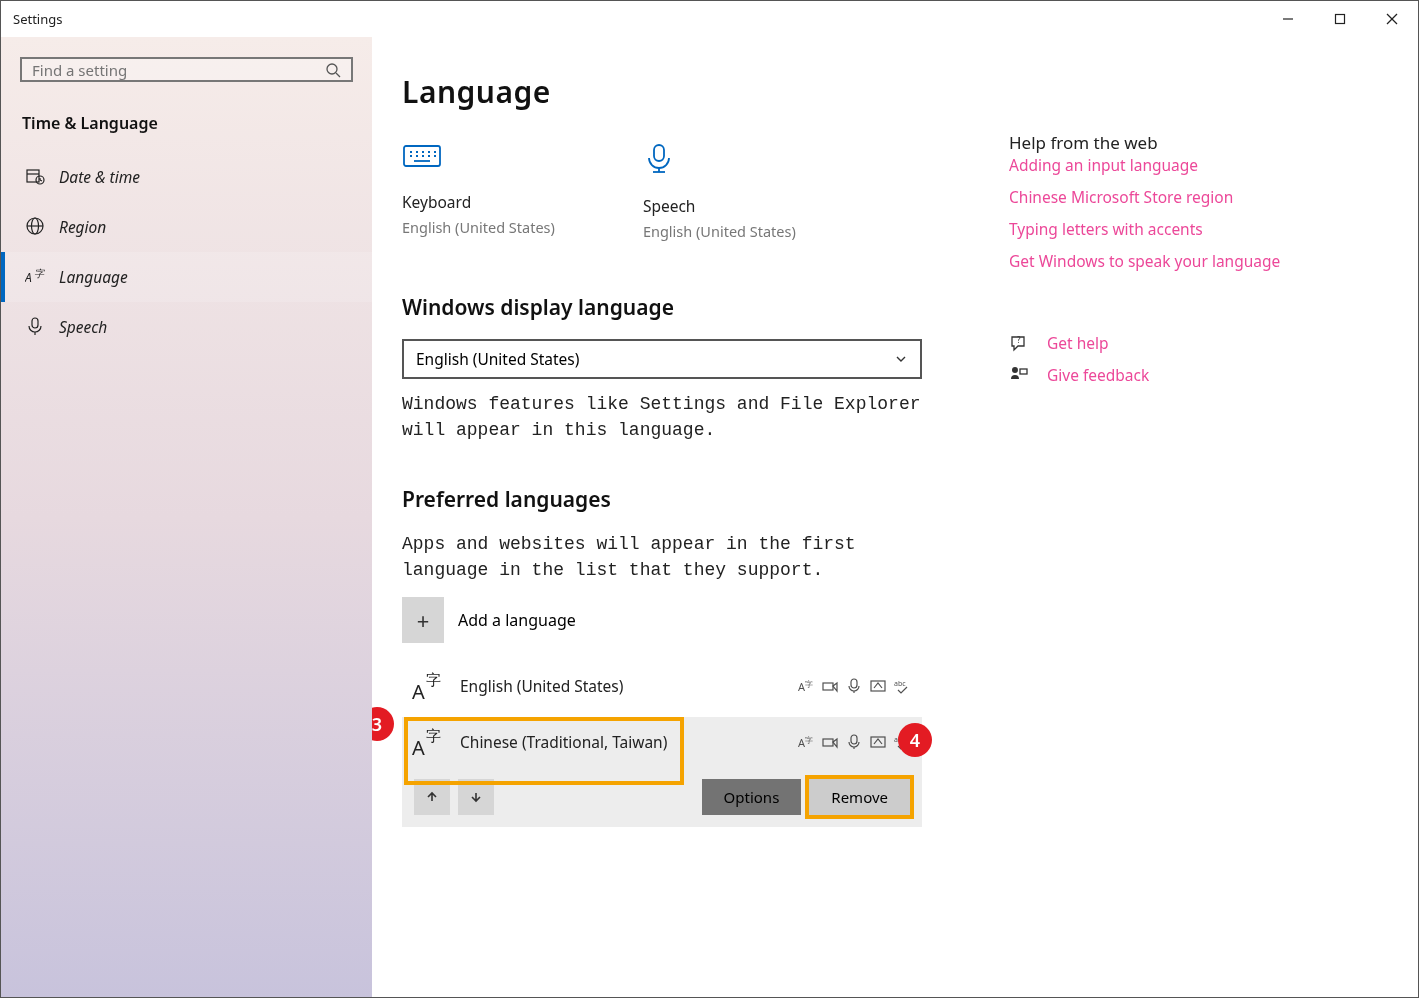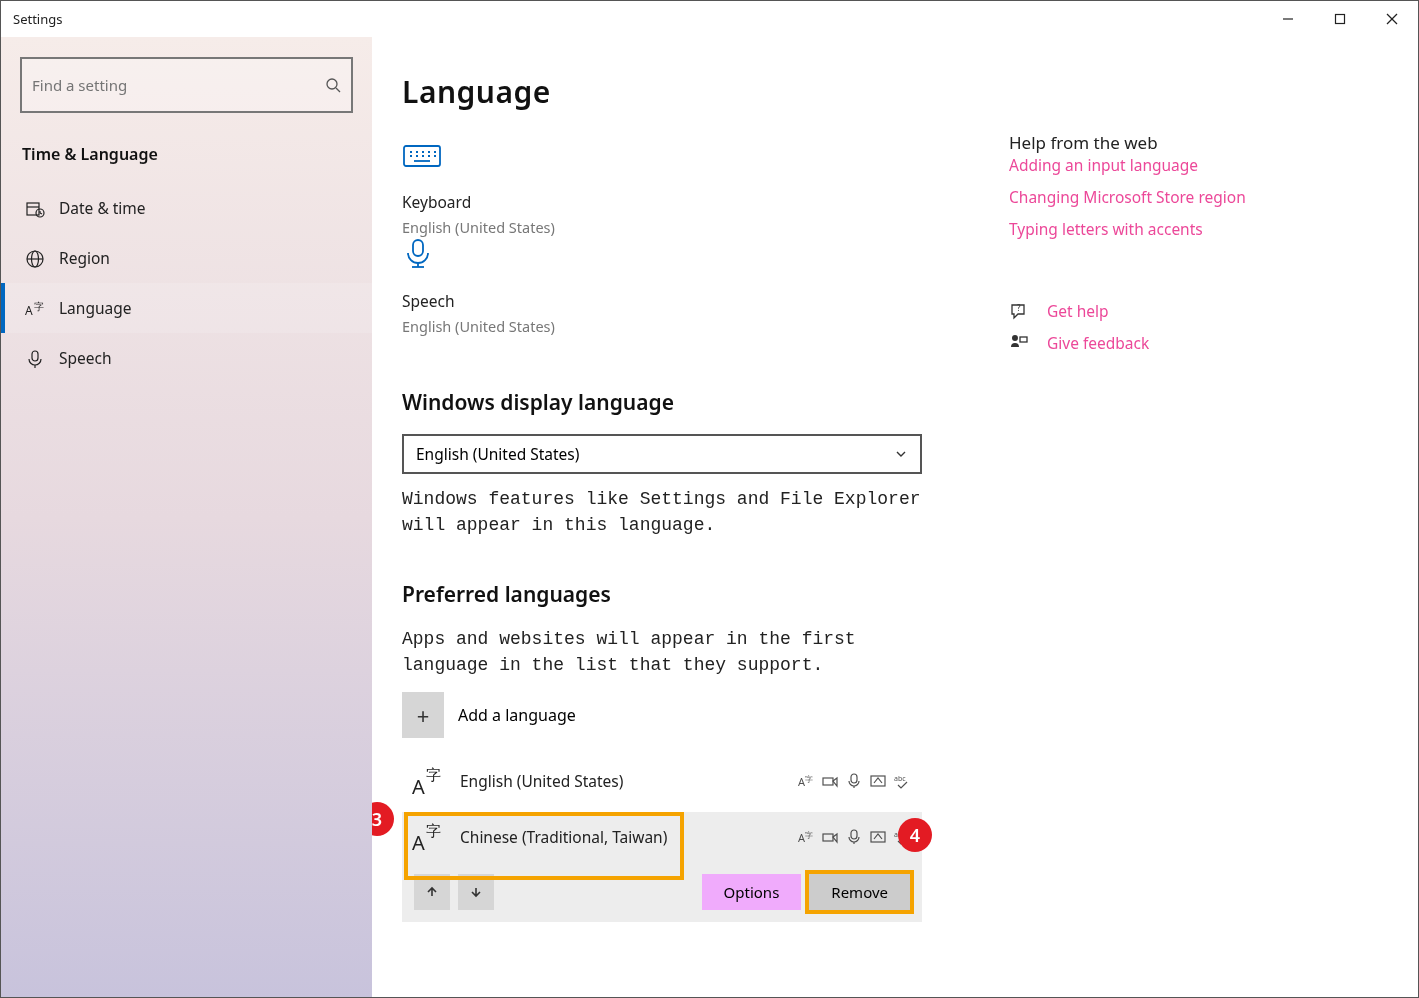--- a/index.html
+++ b/index.html
@@ -4,49 +4,49 @@
 <style>
   * { box-sizing: border-box; margin: 0; padding: 0; font-family: "Segoe UI", -apple-system, system-ui, sans-serif; }
   body { width: 1419px; height: 998px; overflow: hidden; background: #fff; border: 1px solid #555; position: relative; }
   .titlebar { height: 36px; display: flex; align-items: center; padding-left: 12px; font-size: 13px; color: #222; }
   .titlebar .caption-controls { position: absolute; right: 0; top: 0; display: flex; }
   .cap-btn { width: 52px; height: 36px; display: flex; align-items: center; justify-content: center; font-size: 12px; }
   .app { display: flex; height: calc(100% - 36px); }
   .sidebar { width: 371px; background: linear-gradient(180deg, #f6ece9 0%, #e7d9df 50%, #c8c3dc 100%); padding: 20px 0 0 0; position: relative; }
   .home-row { display: flex; align-items: center; gap: 14px; padding: 10px 20px 20px 20px; font-size: 16px; color: #222; cursor: pointer; }
   .home-row svg, .nav-item svg { flex-shrink: 0; }
-  .search-wrap { margin: 0 19px 22px 19px; height: 56px; border: 2px solid #777; background: rgba(255,255,255,0.25); display: flex; align-items: center; padding: 0 10px; }
+  .search-wrap { margin: 0 19px 22px 19px; height: 25px; border: 2px solid #777; background: rgba(255,255,255,0.25); display: flex; align-items: center; padding: 0 10px; }
   .search-wrap input { flex: 1; background: transparent; border: none; outline: none; font-size: 15px; color: #333; }
   .section-label { font-weight: 600; font-size: 16px; padding: 8px 21px 18px 21px; color: #111; }
-  .nav-item { display: flex; align-items: flex-end; gap: 14px; padding: 14px 20px; font-size: 15.5px; color: #222; cursor: pointer; border-left: 4px solid transparent; }
+  .nav-item { display: flex; align-items: flex-start; gap: 14px; padding: 14px 20px; font-size: 15.5px; color: #222; cursor: pointer; border-left: 4px solid transparent; font-style: italic; }
   .nav-item.active { border-left-color: #0067c0; background: rgba(255,255,255,0.15); }
   .main { flex: 1; padding: 34px 42px 0 30px; overflow: hidden; position: relative; }
   .main h1 { font-weight: 600; font-size: 30px; margin-bottom: 30px; letter-spacing: 0.5px; color: #111; }
-  .quick-row { display: flex; margin-bottom: 52px; flex-direction: column; }
+  .quick-row { display: flex; gap: 88px; margin-bottom: 52px; }
   .quick-item { display: flex; flex-direction: column; }
   .quick-icon { margin-bottom: 16px; }
   .quick-title { font-size: 15.5px; color: #222; margin-bottom: 4px; }
   .quick-sub { font-size: 14.5px; color: #777; }
   h2.sub { font-weight: 600; font-size: 21px; margin-bottom: 18px; color: #111; }
   .display-select { width: 520px; height: 40px; border: 2px solid #555; display: flex; align-items: center; justify-content: space-between; padding: 0 12px; font-size: 15.5px; margin-bottom: 12px; cursor: pointer; }
   .desc { font-size: 18px; color: #222; max-width: 520px; line-height: 1.45; margin-bottom: 42px; font-family: Liberation Mono, monospace; }
   .addlang { display: flex; align-items: center; gap: 14px; margin: 14px 0 18px 0; cursor: pointer; }
   .plus-tile { width: 42px; height: 46px; background: #d6d6d6; display: flex; align-items: center; justify-content: center; font-size: 22px; color: #333; }
   .lang-list { width: 520px; }
   .lang-row { display: flex; align-items: center; padding: 8px 12px 8px 12px; position: relative; }
   .lang-row.selected { background: #ededed; }
   .lang-glyph { width: 34px; height: 34px; margin-right: 14px; margin-left: -2px; }
   .lang-name { font-size: 15.5px; color: #222; }
   .lang-badges { margin-left: auto; display: flex; gap: 8px; color: #333; }
   .lang-badges svg { opacity: 0.85; }
   .highlight-box { position: absolute; border: 4px solid #f5a300; pointer-events: none; }
   .action-bar { background: #ededed; padding: 12px 12px 12px 12px; display: flex; align-items: center; gap: 8px; width: 520px; }
   .sq-btn { width: 36px; height: 36px; background: #d6d6d6; display: flex; align-items: center; justify-content: center; cursor: pointer; }
   .spacer-flex { flex: 1; }
-  .txt-btn { height: 36px; padding: 0 22px; background: #f0abfc; display: flex; align-items: center; justify-content: center; font-size: 15px; cursor: pointer; position: relative; }
+  .txt-btn { height: 36px; padding: 0 22px; background: #737373; display: flex; align-items: center; justify-content: center; font-size: 15px; cursor: pointer; position: relative; }
   .txt-btn.remove { background: #ccc; }
   .rm-highlight { border: 4px solid #f5a300; position: absolute; inset: -4px; pointer-events:none; }
   .rightpane { position: absolute; left: 1008px; top: 130px; width: 320px; }
   .rightpane h3 { font-weight: 400; font-size: 17px; color: #222; }
   .rightpane a { display: block; color: #ec4899; font-size: 15.5px; margin-bottom: 10px; text-decoration: none; cursor: pointer; }
   .support-row { display:flex; align-items:center; gap: 18px; margin-top: 10px;}
   .support-row a { margin: 0; }
   .annot-badge { position: absolute; width: 34px; height: 34px; background: #e31b23; border-radius: 50%; color: #fff; font-weight: 600; font-size: 18px; display: flex; align-items: center; justify-content: center; z-index: 5; }
 </style>
 </head>
@@ -266,22 +266,23 @@
         </div>
       </div>
     </div>
 
   </div>
 </div>
 
 <div class="rightpane">
   <h3>Help from the web</h3>
   <a>Adding an input language</a>
-  <a>Changing Microsoft Store region</a>
+  <a>Chinese Microsoft Store region</a>
   <a>Typing letters with accents</a>
+  <a>Get Windows to speak your language</a>
   <div style="height:40px"></div>
   <div class="support-row">
     <svg width="20" height="20" viewBox="0 0 20 20" fill="none" stroke="#333" stroke-width="1.3">
         <path d="M3 4 h12 v9 h-6 l-4 4 v-4 h-2 Z"></path>
         <text x="8" y="10" font-size="8" fill="#333" stroke="none">?</text>
       </svg>
     <a>Get help</a>
   </div>
   <div class="support-row">
     <svg width="20" height="20" viewBox="0 0 20 20" fill="#333">

